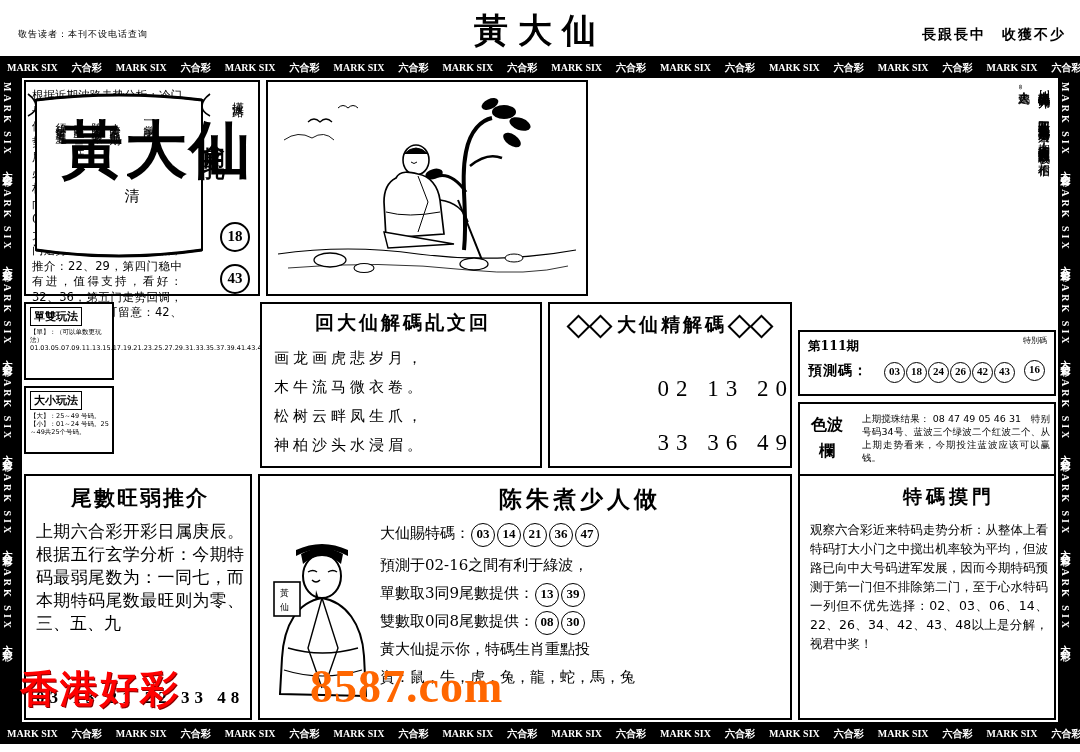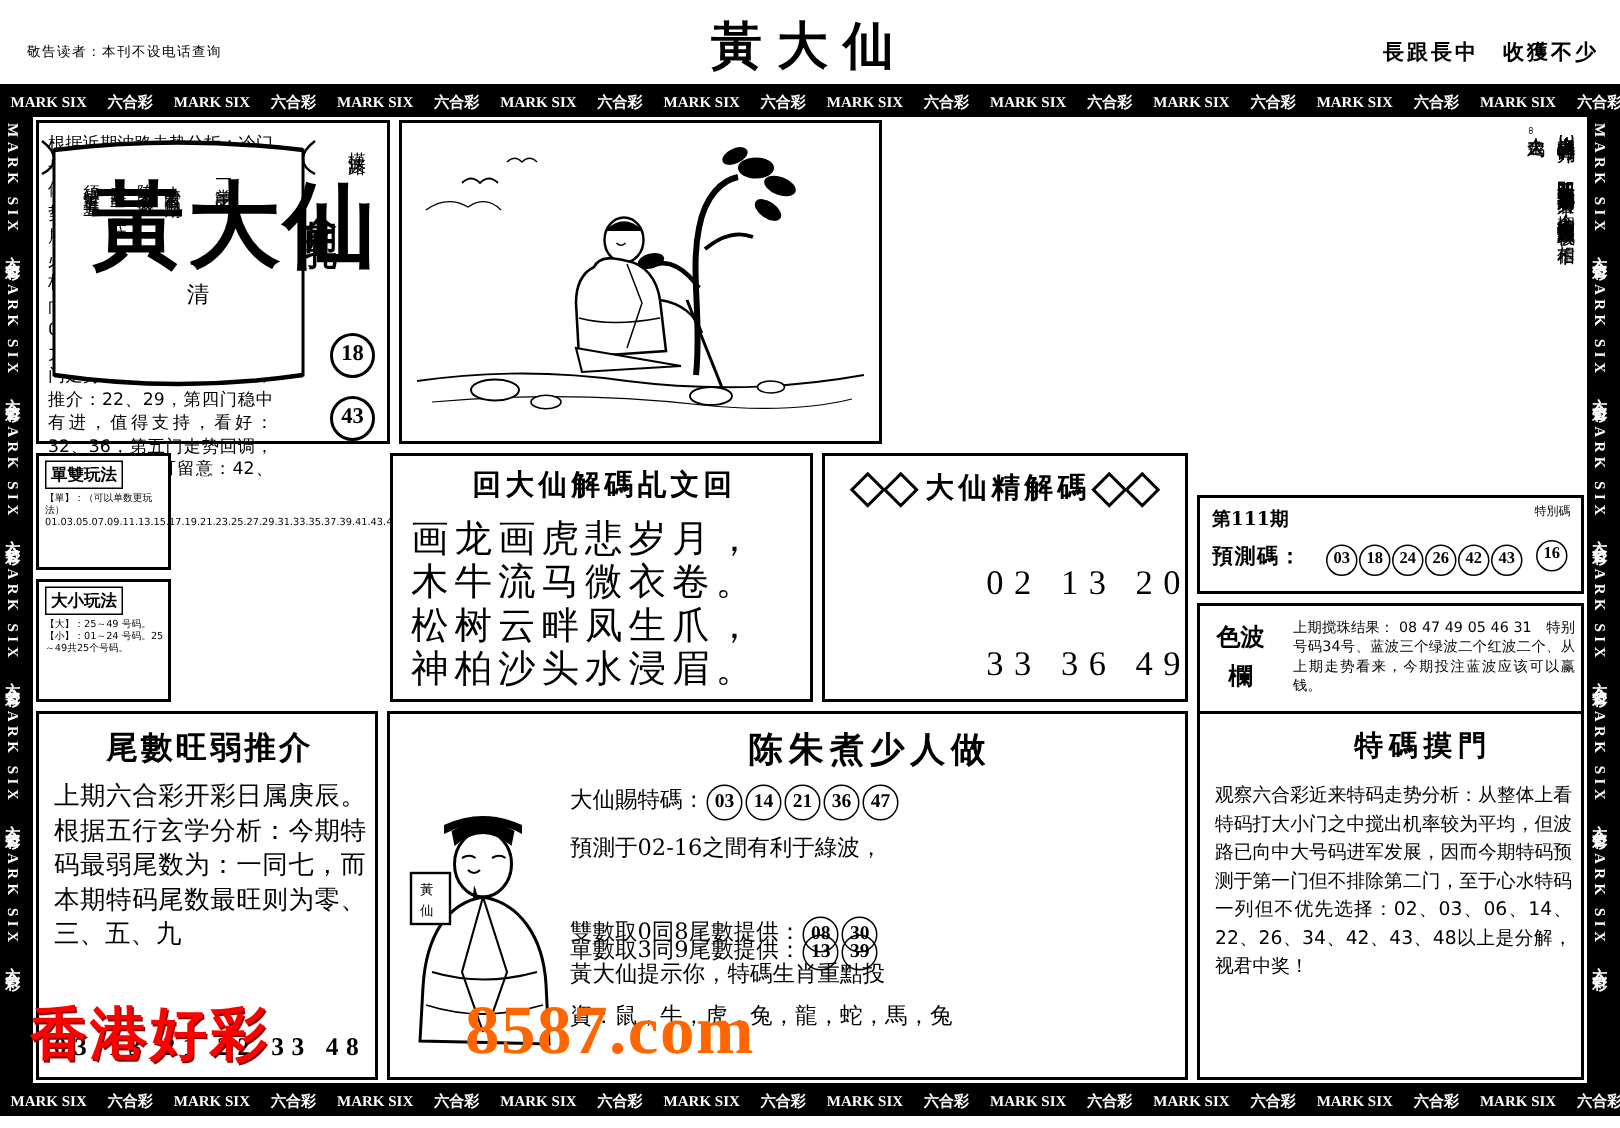--- a/index.html
+++ b/index.html
@@ -47,32 +47,32 @@
   
   .b-scroll{left:570px;top:0;width:190px;height:216px;border:none;}
   .poem-col{position:absolute;writing-mode:vertical-rl;font-family:"DejaVu Serif","Liberation Serif",serif;font-size:11px;letter-spacing:2px;line-height:16px;}
 
   
   .b-logo{left:766px;top:0;width:266px;height:244px;border:none;}
   .logo-text{position:absolute;left:0;top:28px;width:266px;text-align:center;font-family:"DejaVu Serif","Liberation Serif",serif;font-size:62px;font-weight:bold;letter-spacing:2px;}
 
   
   .b-dan{left:0;top:222px;width:90px;height:78px;}
-  .b-daxiao{left:0;top:306px;width:90px;height:82px;}
+  .b-daxiao{left:0;top:306px;width:90px;height:68px;}
   .b-sm-title{position:absolute;left:4px;top:3px;border:1px solid #000;padding:1px 3px;font-size:11px;font-family:"DejaVu Serif",serif;font-weight:bold;}
   .b-sm-body{position:absolute;left:4px;top:24px;width:80px;font-size:6.5px;line-height:8px;}
 
   .b-explain1{left:96px;top:222px;width:132px;height:78px;border:none;}
   .b-explain2{left:96px;top:306px;width:132px;height:82px;border:none;}
   .explain-v{position:absolute;writing-mode:vertical-rl;font-size:12px;line-height:20px;font-family:"DejaVu Sans",sans-serif;letter-spacing:1px;right:2px;top:2px;height:72px;}
 
   
   .b-code{left:236px;top:222px;width:282px;height:166px;}
   .code-title{position:absolute;left:0;top:6px;width:282px;text-align:center;font-size:19px;font-weight:bold;font-family:"DejaVu Serif","Liberation Serif",serif;letter-spacing:3px;}
-  .code-poem{position:absolute;left:12px;top:40px;width:258px;font-size:25px;line-height:29px;font-family:"DejaVu Serif","Liberation Serif",serif;letter-spacing:4px;}
+  .code-poem{position:absolute;left:12px;top:40px;width:258px;font-size:15px;line-height:29px;font-family:"DejaVu Serif","Liberation Serif",serif;letter-spacing:4px;}
 
   
   .b-jing{left:524px;top:222px;width:244px;height:166px;}
   .jing-title{position:absolute;left:0;top:8px;width:244px;text-align:center;font-size:19px;font-weight:bold;font-family:"DejaVu Serif","Liberation Serif",serif;letter-spacing:3px;}
   .jing-row{position:absolute;left:0;width:244px;text-align:right;font-size:23px;font-family:"Liberation Serif",serif;letter-spacing:7px;}
   .jr1{top:72px;}
   .jr2{top:126px;}
   .diamond{position:absolute;width:13px;height:13px;border:2px solid #000;transform:rotate(45deg);}
 
   
@@ -93,21 +93,21 @@
   .wei-title{position:absolute;left:0;top:8px;width:228px;text-align:center;font-size:21px;font-weight:bold;font-family:"DejaVu Serif","Liberation Serif",serif;letter-spacing:2px;}
   .wei-body{position:absolute;left:10px;top:44px;width:208px;font-size:17px;line-height:23px;font-family:"DejaVu Serif","Liberation Serif",serif;text-align:justify;}
   .wei-nums{position:absolute;left:0;bottom:10px;width:228px;text-align:center;font-size:17px;font-family:"Liberation Serif",serif;letter-spacing:5px;font-weight:bold;}
 
   
   .b-pred{left:234px;top:394px;width:534px;height:246px;}
   .pred-title{position:absolute;left:120px;top:8px;width:400px;text-align:center;font-size:23px;font-weight:bold;font-family:"DejaVu Serif","Liberation Serif",serif;letter-spacing:4px;}
   .pred-line{position:absolute;left:120px;font-size:15px;font-family:"DejaVu Serif","Liberation Serif",serif;line-height:22px;}
   .pl1{top:46px;}
   .pl2{top:78px;}
-  .pl3{top:106px;margin-top:40px;}
+  .pl3{top:106px;}
   .pl4{top:134px;}
   .pl5{top:162px;}
   .pl6{top:190px;width:400px;}
   .ball-l{display:inline-block;border:1.5px solid #000;border-radius:50%;width:22px;height:22px;line-height:20px;text-align:center;font-size:13px;font-weight:bold;font-family:"Liberation Serif",serif;margin:0 1px;}
 
   
   .b-te{left:774px;top:394px;width:258px;height:246px;}
   .te-title{position:absolute;left:0;top:8px;width:298px;text-align:center;font-size:19px;font-weight:bold;font-family:"DejaVu Serif","Liberation Serif",serif;letter-spacing:4px;}
   .te-body{position:absolute;left:10px;top:44px;width:238px;font-size:12.5px;line-height:19px;text-align:justify;}
 

